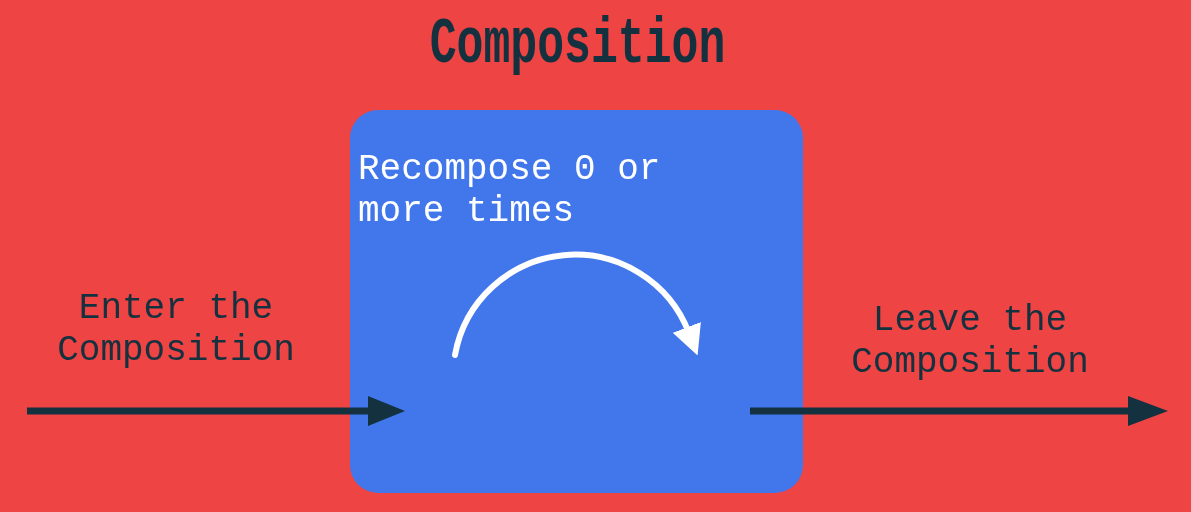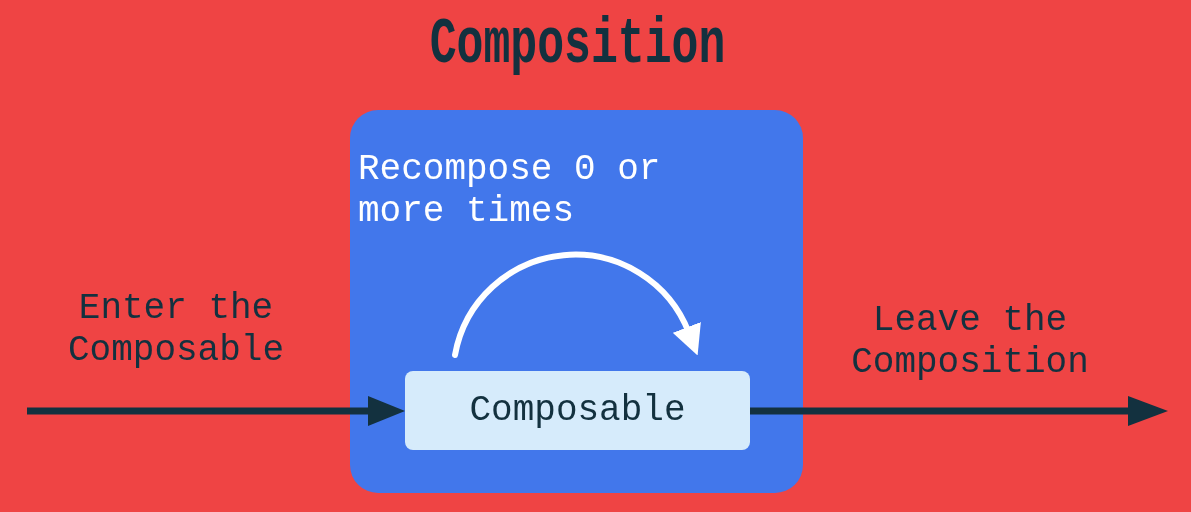--- a/index.html
+++ b/index.html
@@ -92,26 +92,23 @@
 
 <div class="canvas">
 
   <div class="title" style="color: rgb(19, 49, 63);">Composition</div>
 
   <div class="container-box" style="background-color: rgb(66, 119, 235);"></div>
 
   <div class="recompose-label" style="color: rgb(255, 255, 255);">Recompose 0 or
 more times</div>
 
-  <div class="composable-node" style="background-color: rgb(214, 235, 251);">
-    <span style="color: rgb(19, 49, 63);">Composable</span>
-  </div>
 
   <div class="side-label enter" style="color: rgb(19, 49, 63);">Enter the
-Composable</div>
+Composition</div>
 
   <div class="side-label leave" style="color: rgb(19, 49, 63); margin-top: 12px;">Leave the
 Composition</div>
 
   <svg class="overlay" viewBox="0 0 1191 512" xmlns="http://www.w3.org/2000/svg">
     <defs>
       <marker id="loopHead" markerWidth="5" markerHeight="5" refX="1" refY="2.5" orient="auto" markerUnits="strokeWidth">
         <path d="M0,0 L5,2.5 L0,5 Z" fill="#FFFFFF"></path>
       </marker>
     </defs>

